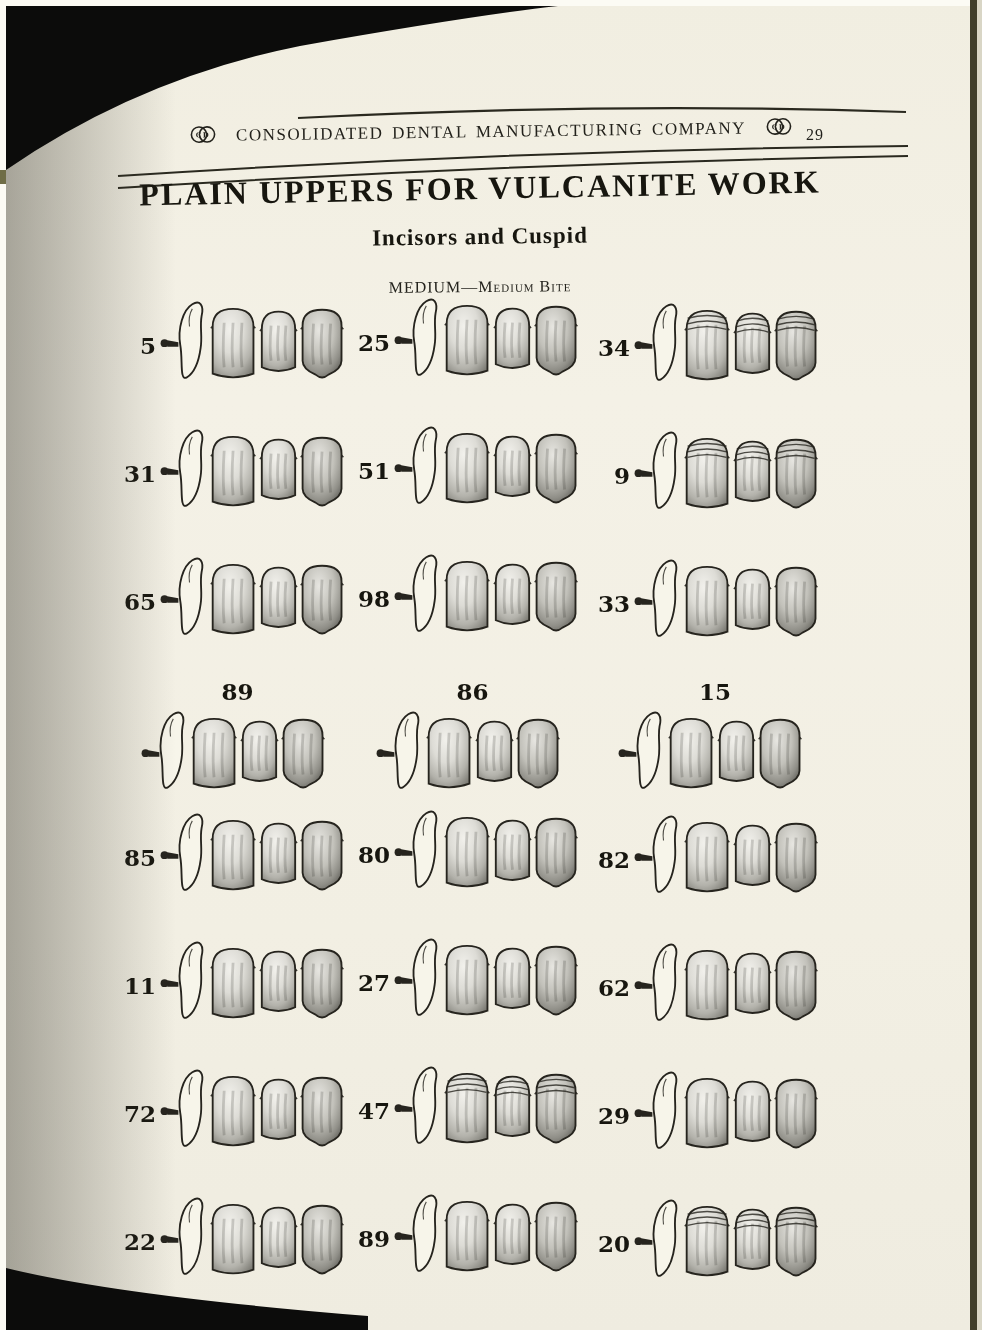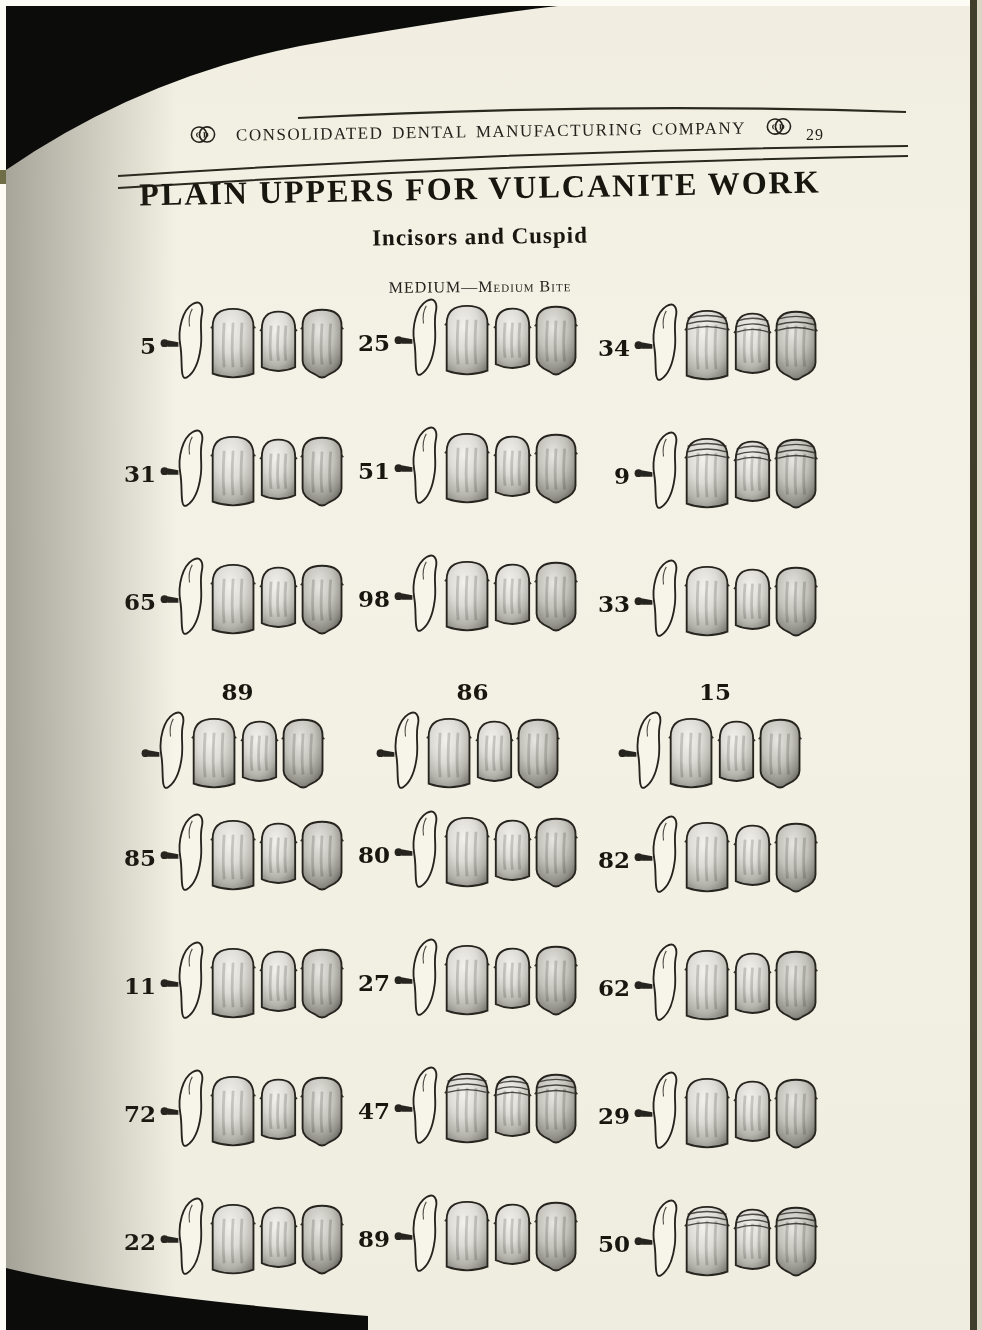--- a/index.html
+++ b/index.html
@@ -919,21 +919,21 @@
                 <path d="M0,26 Q23,-4 46,26" fill="none" stroke="#26241e" stroke-width="1.6" opacity="0.9"></path>
                 <path d="M2,22 Q2,5 23,5 Q44,5 44,22 L44,60 Q44,69 30,75 Q23,81 16,75 Q2,69 2,60 Z" fill="url(#cuspShade)" stroke="#26241e" stroke-width="2"></path>
                 <path d="M13.8,20 Q11.8,48.0 13.8,64" fill="none" stroke="rgba(20,20,15,0.18)" stroke-width="3"></path>
                 <path d="M23.0,20 Q21.0,48.0 23.0,64" fill="none" stroke="rgba(20,20,15,0.18)" stroke-width="3"></path>
                 <path d="M32.2,20 Q30.2,48.0 32.2,64" fill="none" stroke="rgba(20,20,15,0.18)" stroke-width="3"></path>
               </g>
             </g>
           </svg>
         </div>
         <div class="item">
-          <span class="num">50</span>
+          <span class="num">20</span>
           <svg width="190" height="100" viewBox="0 0 205 100">
             <g>
               <circle cx="7" cy="48" r="4.2" fill="#26241e"></circle>
               <path d="M10,45 L22,47 L22,52 L10,52 Z" fill="#26241e"></path>
             </g>
             <g>
               <path d="M24,50 C21,32 27,12 37,6 C45,1 50,7 47,19 C45,30 48,41 46,53 C44,68 39,80 31,85 C23,89 27,66 24,50 Z" fill="#f7f5ea" stroke="#26241e" stroke-width="2"></path>
               <path d="M37,11 C34,16 33,23 34,30" fill="none" stroke="#26241e" stroke-width="1.2" opacity="0.8"></path>
             </g>
             <g>

